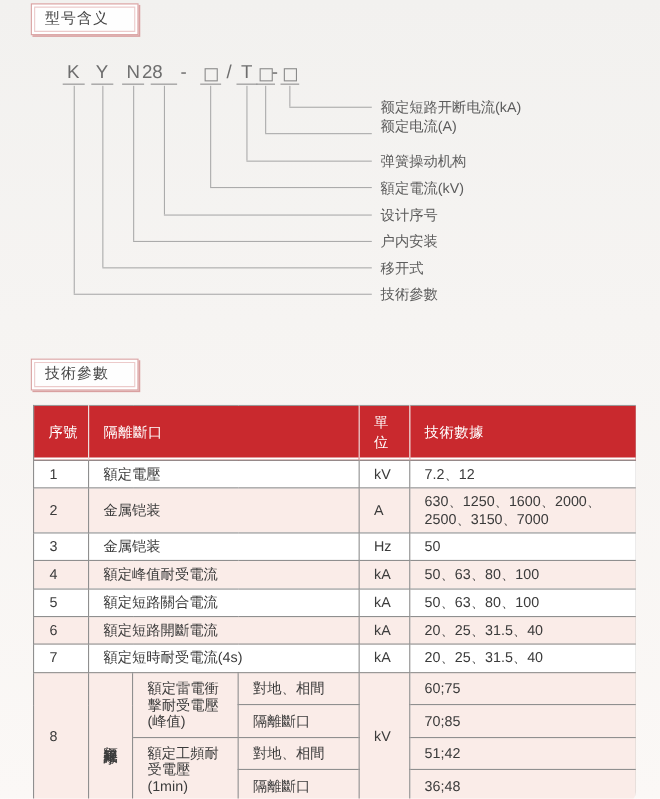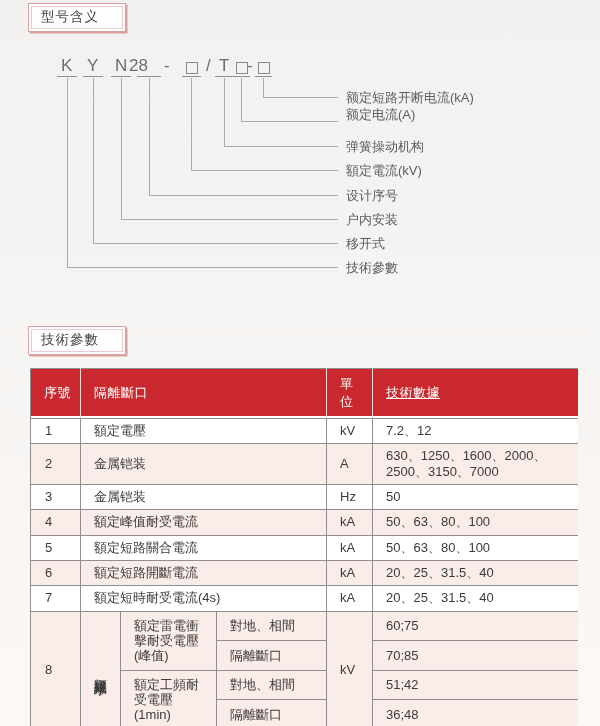--- a/index.html
+++ b/index.html
@@ -47,21 +47,21 @@
 
   
   .table-wrap { position:absolute; left:30px; top:368px; width:548px; border-radius:0 0 10px 0; overflow:hidden; }
   table { border-collapse:collapse; width:548px; table-layout:fixed; font-size:13px; color:#3b3b3b; }
   th {
     background:#c9292e; color:#ffffff; font-weight:normal; text-align:left;
     padding:6px 8px 7px 13px; font-size:13px; letter-spacing:0.5px;
     border:1px solid #8f8f8f; border-right:1px solid #eedcdc;
     box-shadow: inset 0 -2px 0 #ffffff;
   }
-  th:last-child { border-right:1px solid #8f8f8f;text-decoration:underline; }
+  th:last-child { border-right:1px solid #8f8f8f; }
   td { border:1px solid #8f8f8f; padding:4px 8px 5px 13px; line-height:1.18; vertical-align:middle; }
   tr.pink > td { background:#faece8; }
   tr.white > td { background:#ffffff; }
   td.num { padding-left:14px; }
   td.vert-cell { padding:4px 2px; text-align:center; }
   .vert-text {
     writing-mode:vertical-rl; text-orientation:upright; display:inline-block;
     letter-spacing:1px; line-height:1; font-size:13px;
   }
   tr.sub td { padding-top:6px; padding-bottom:6px;margin-top:37px; }

